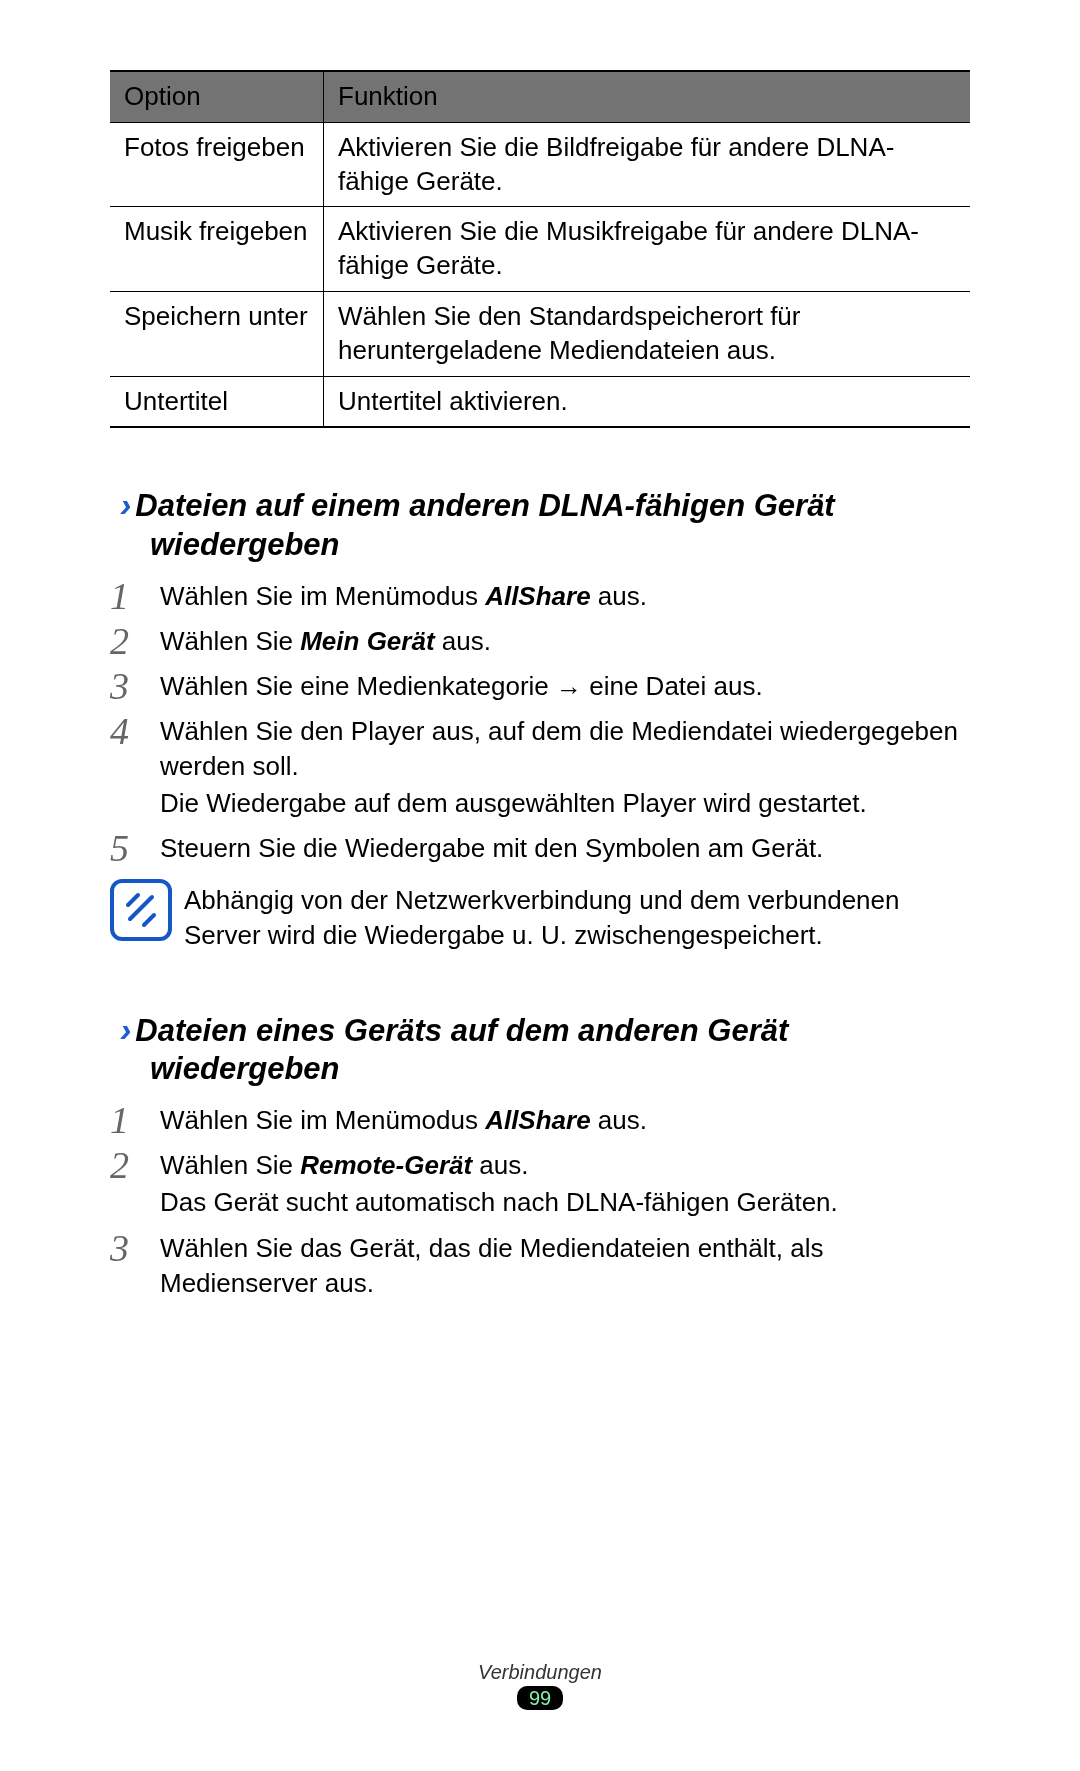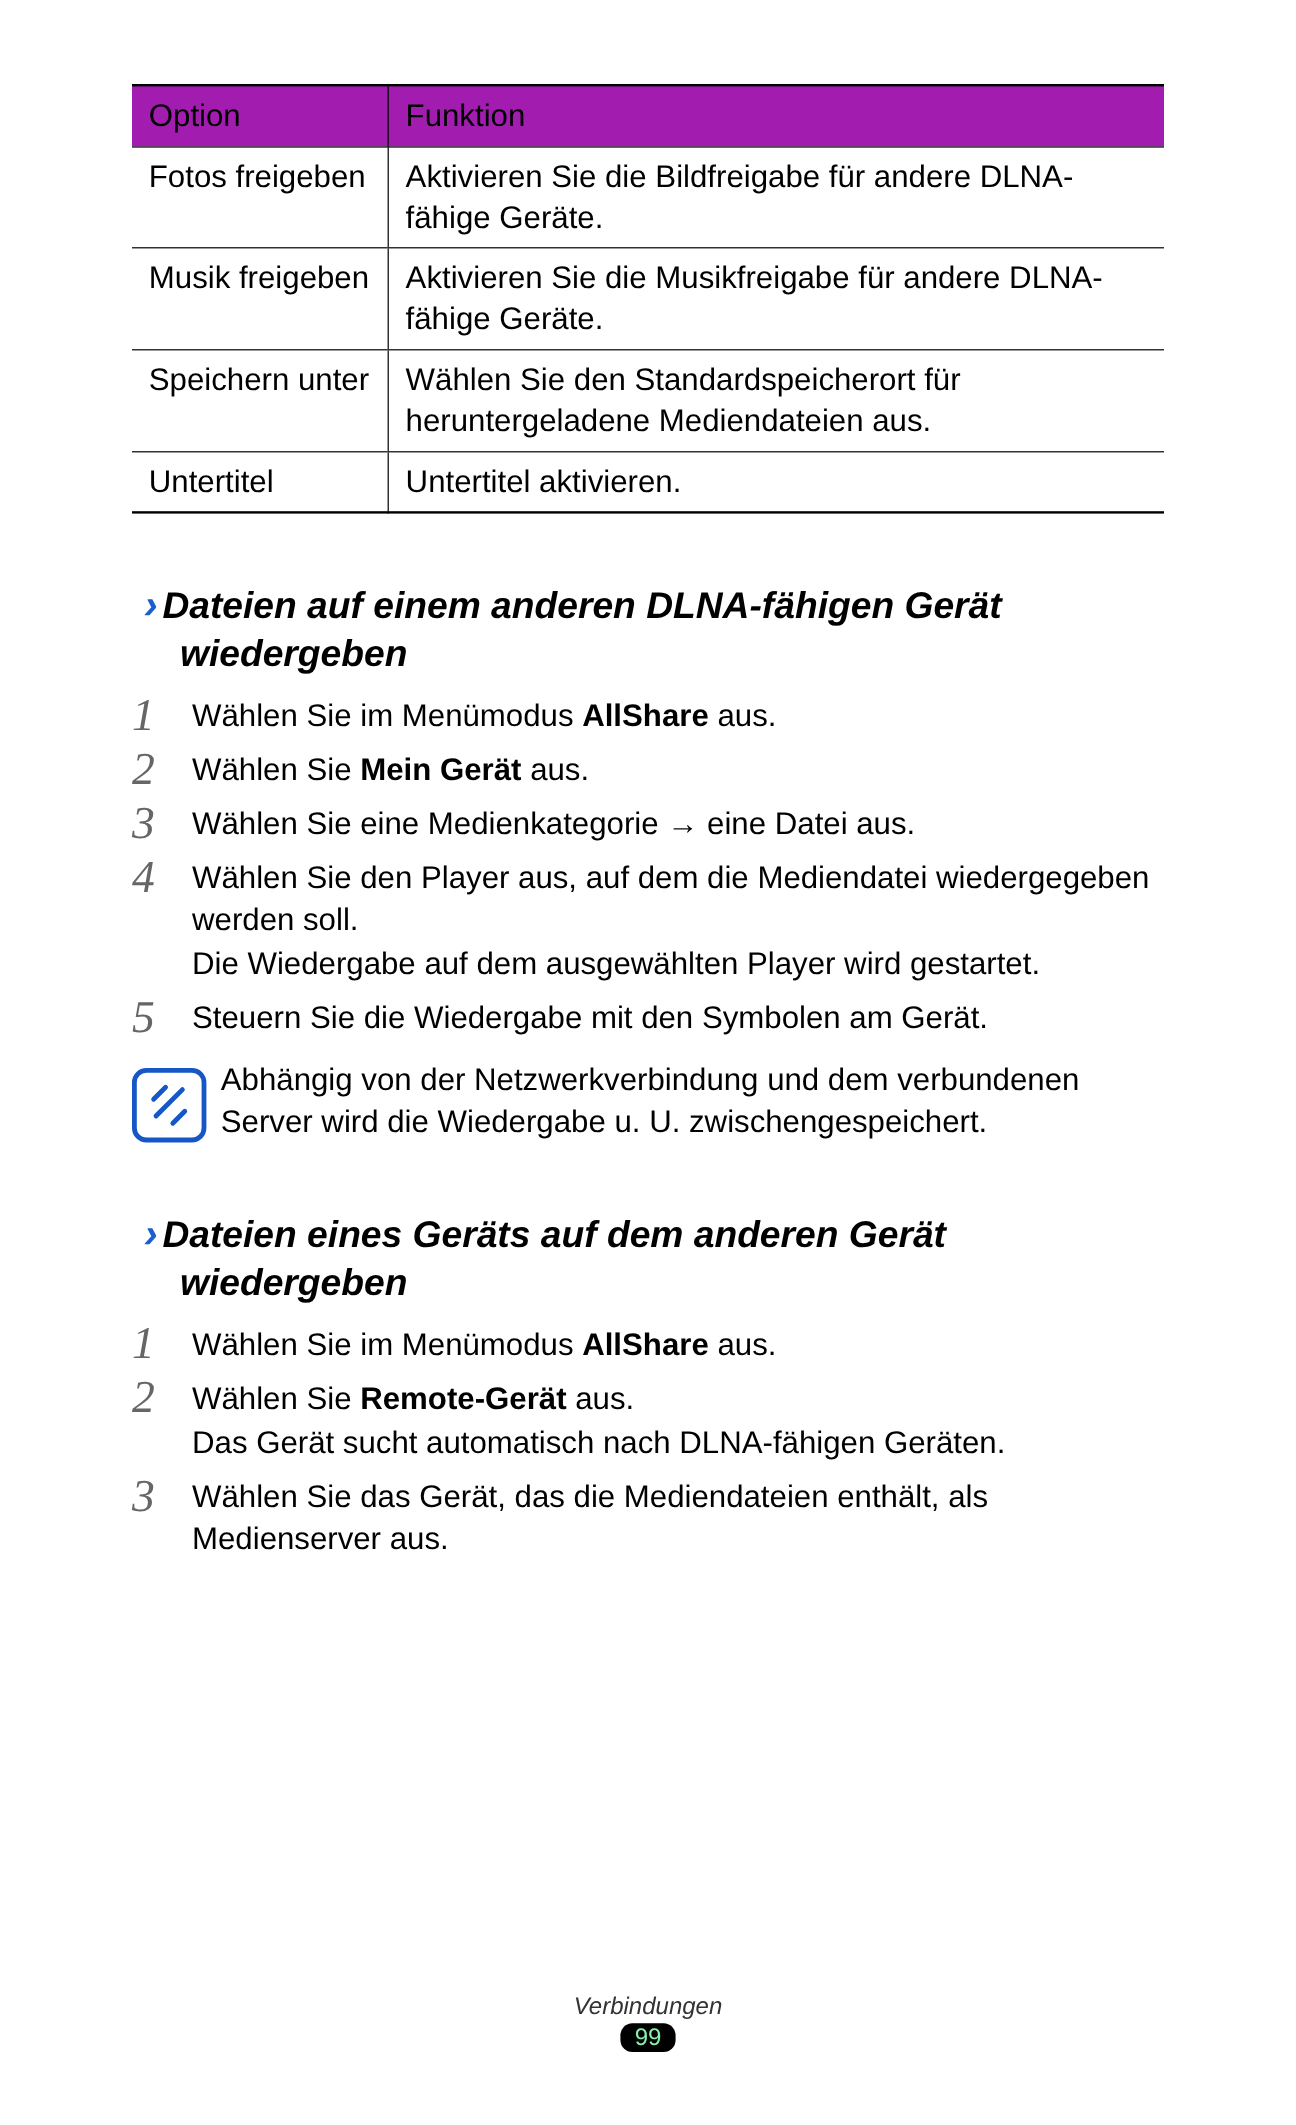--- a/index.html
+++ b/index.html
@@ -25,21 +25,21 @@
     font-size: 26px;
     line-height: 1.3;
   }
   table.opts th, table.opts td {
     text-align: left;
     font-weight: 400;
     padding: 8px 14px;
     vertical-align: top;
   }
   table.opts thead th {
-    background: #a21caf;
+    background: #737373;
     border-bottom: 1px solid #000;
   }
   table.opts tbody tr + tr td {
     border-top: 1px solid #000;
   }
   table.opts th:first-child, table.opts td:first-child {
     width: 185px;
     border-right: 1px solid #000;
   }
 
@@ -78,25 +78,25 @@
     font-family: Georgia, "Times New Roman", serif;
     font-style: italic;
     font-size: 38px;
     color: #666;
     line-height: 1;
     padding-top: 2px;
   }
   .step-body { flex: 1; padding-top: 4px; }
   .step-body p { margin: 0 0 2px 0; }
   .step-body .sub { margin-top: 2px; }
-  .bold { font-weight: 700; }
+  .bold { font-weight: 700; font-style: italic; }
 
   .note {
     display: flex;
-    align-items: flex-end;
+    align-items: flex-start;
     margin-top: 10px;
     font-size: 26px;
     line-height: 1.35;
   }
   .note-icon {
     width: 62px;
     height: 62px;
     flex: 0 0 62px;
     border: 4px solid #1557c6;
     border-radius: 12px;

